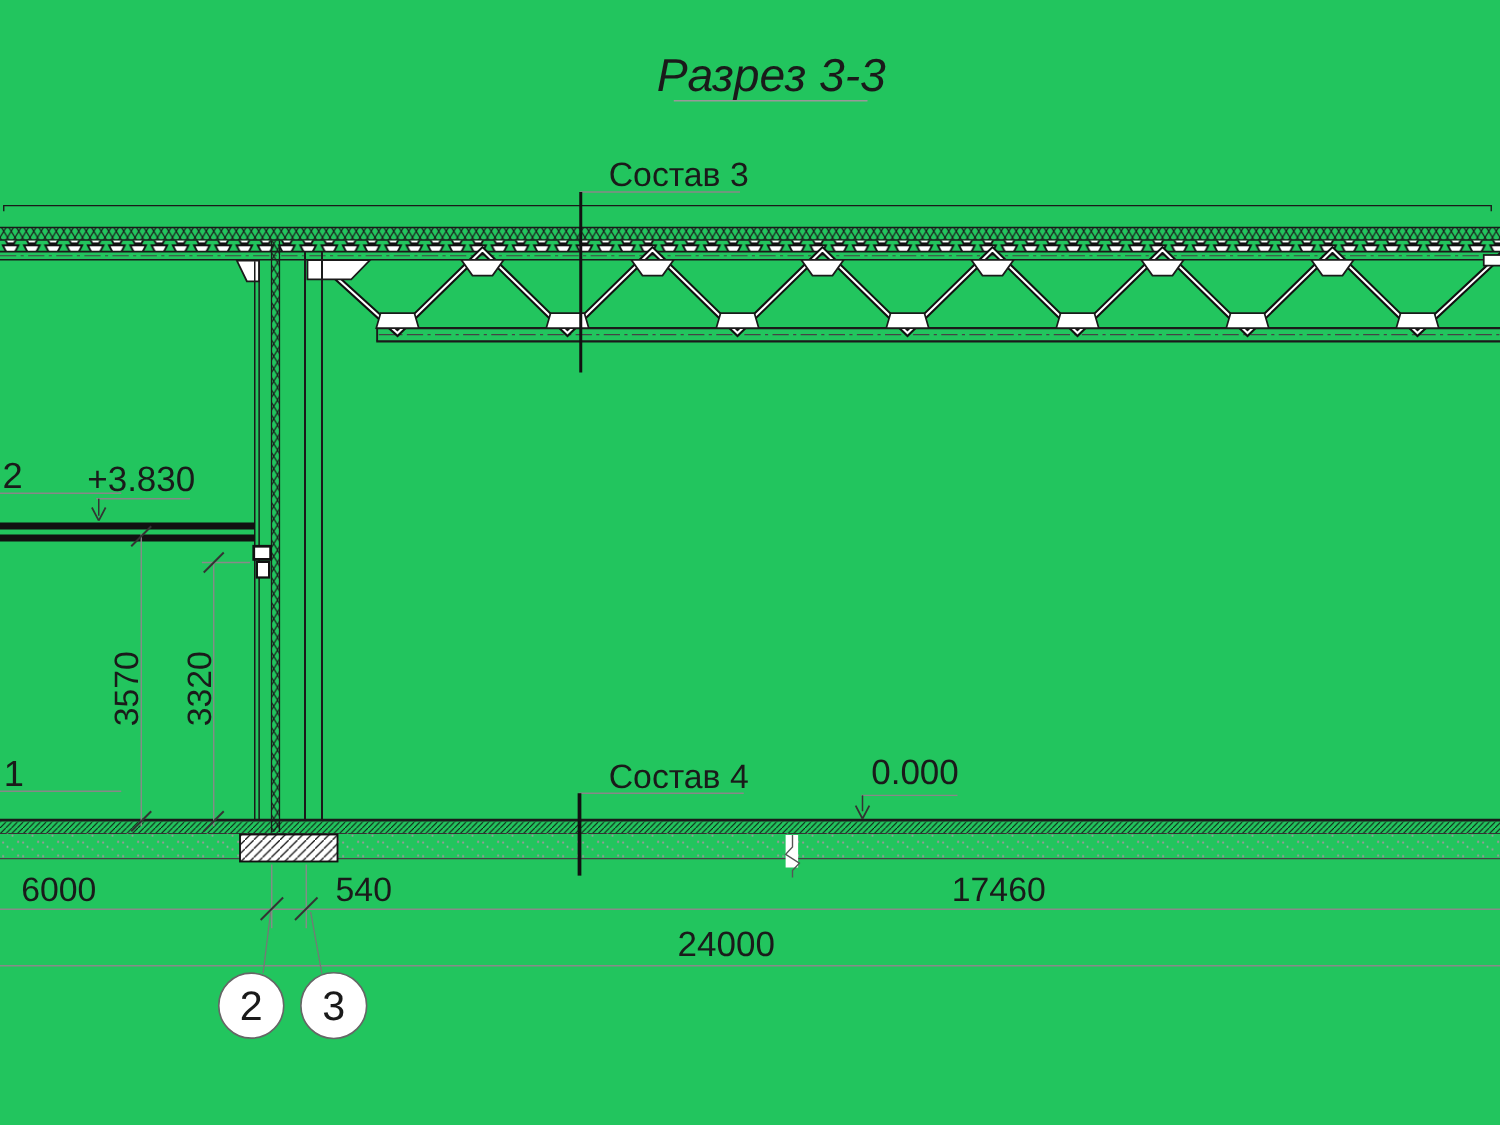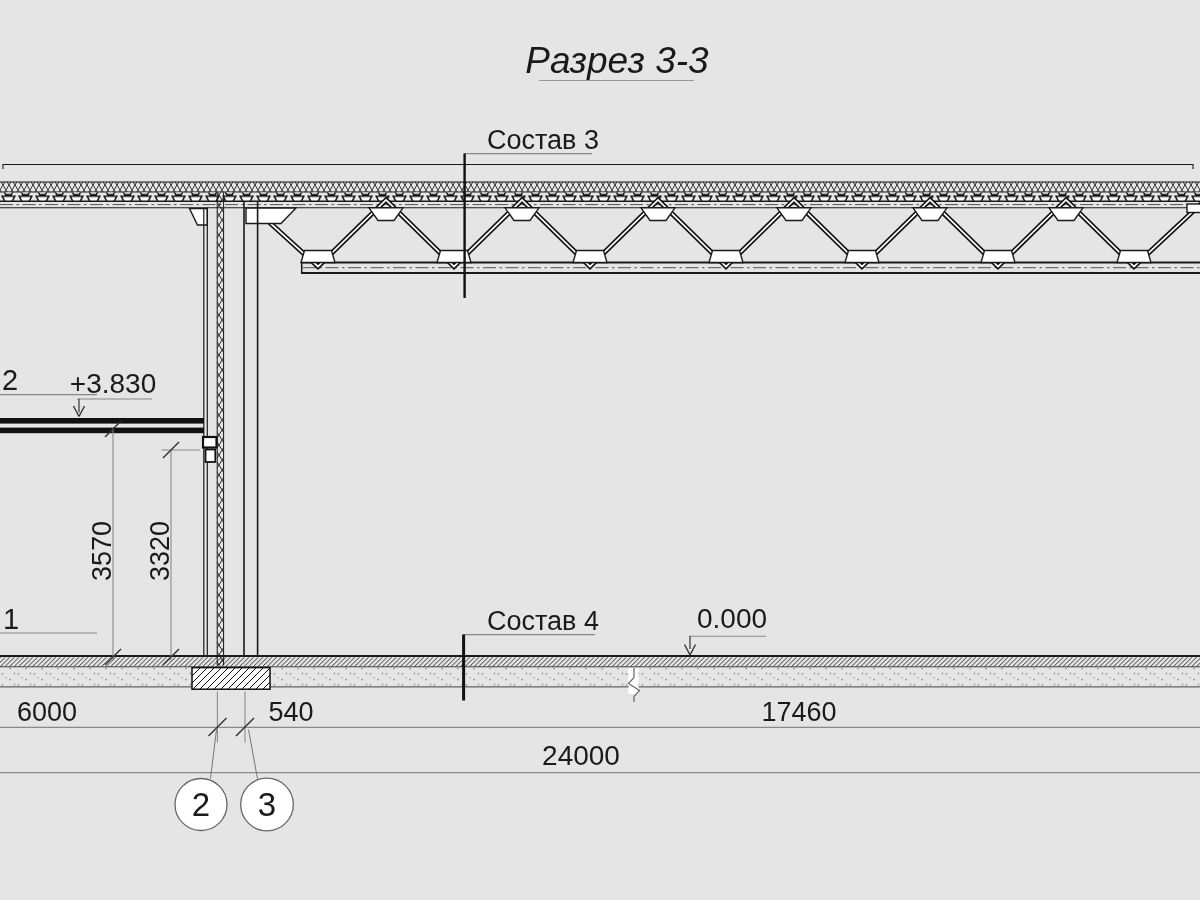--- a/index.html
+++ b/index.html
@@ -1,16 +1,16 @@
 <!DOCTYPE html>
 <html><head>
 <meta charset="utf-8">
 <style>
   html,body{margin:0;padding:0;background:#ffffff;}
-  .stage{width:1200px;height:900px;background:#e5e5e5;position:relative;overflow:hidden;
+  .stage{width:1200px;height:900px;background:#22c55e;position:relative;overflow:hidden;
          font-family:"Liberation Sans", sans-serif;}
   svg{display:block;}
   text{fill:#1a1a1a;font-family:"Liberation Sans", sans-serif;}
   .t-title{font-size:37px;font-style:italic;}
   .t-label{font-size:27px;}
   .t-elev{font-size:28px;}
   .t-dim{font-size:27px;}
   .t-dim2{font-size:28px;}
   .t-grid{font-size:33px;}
   .t-part{font-size:29px;}

